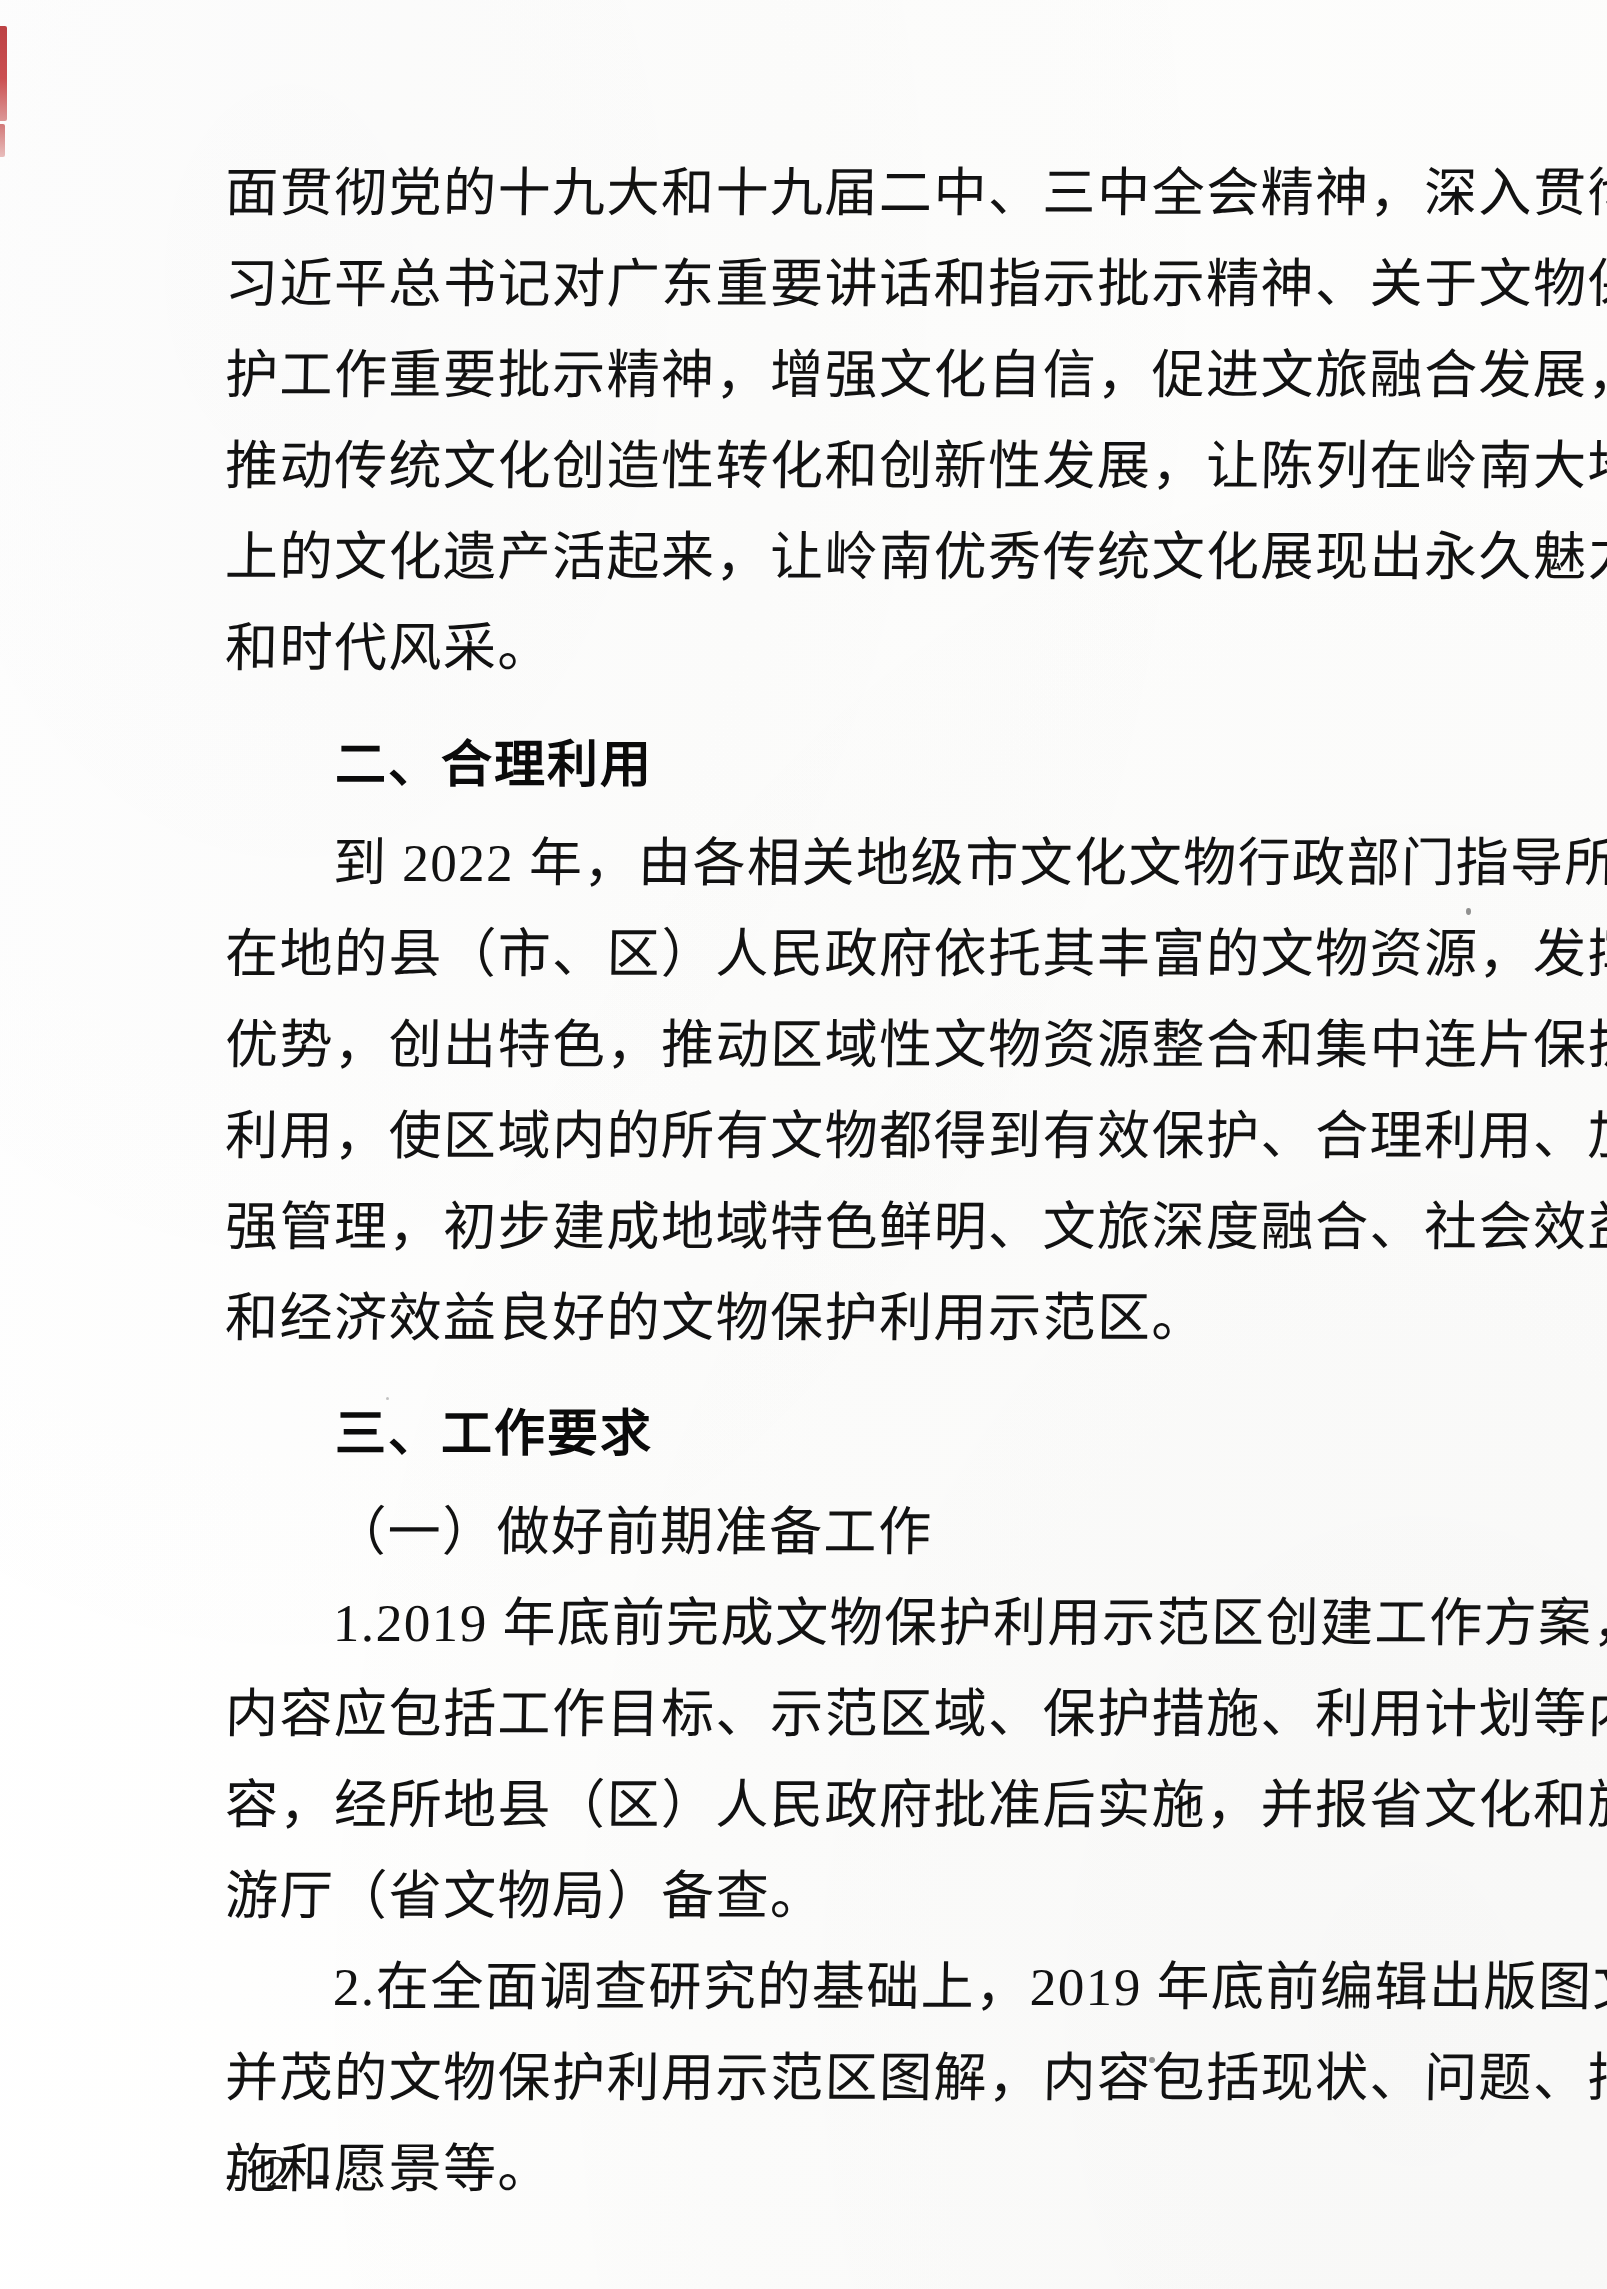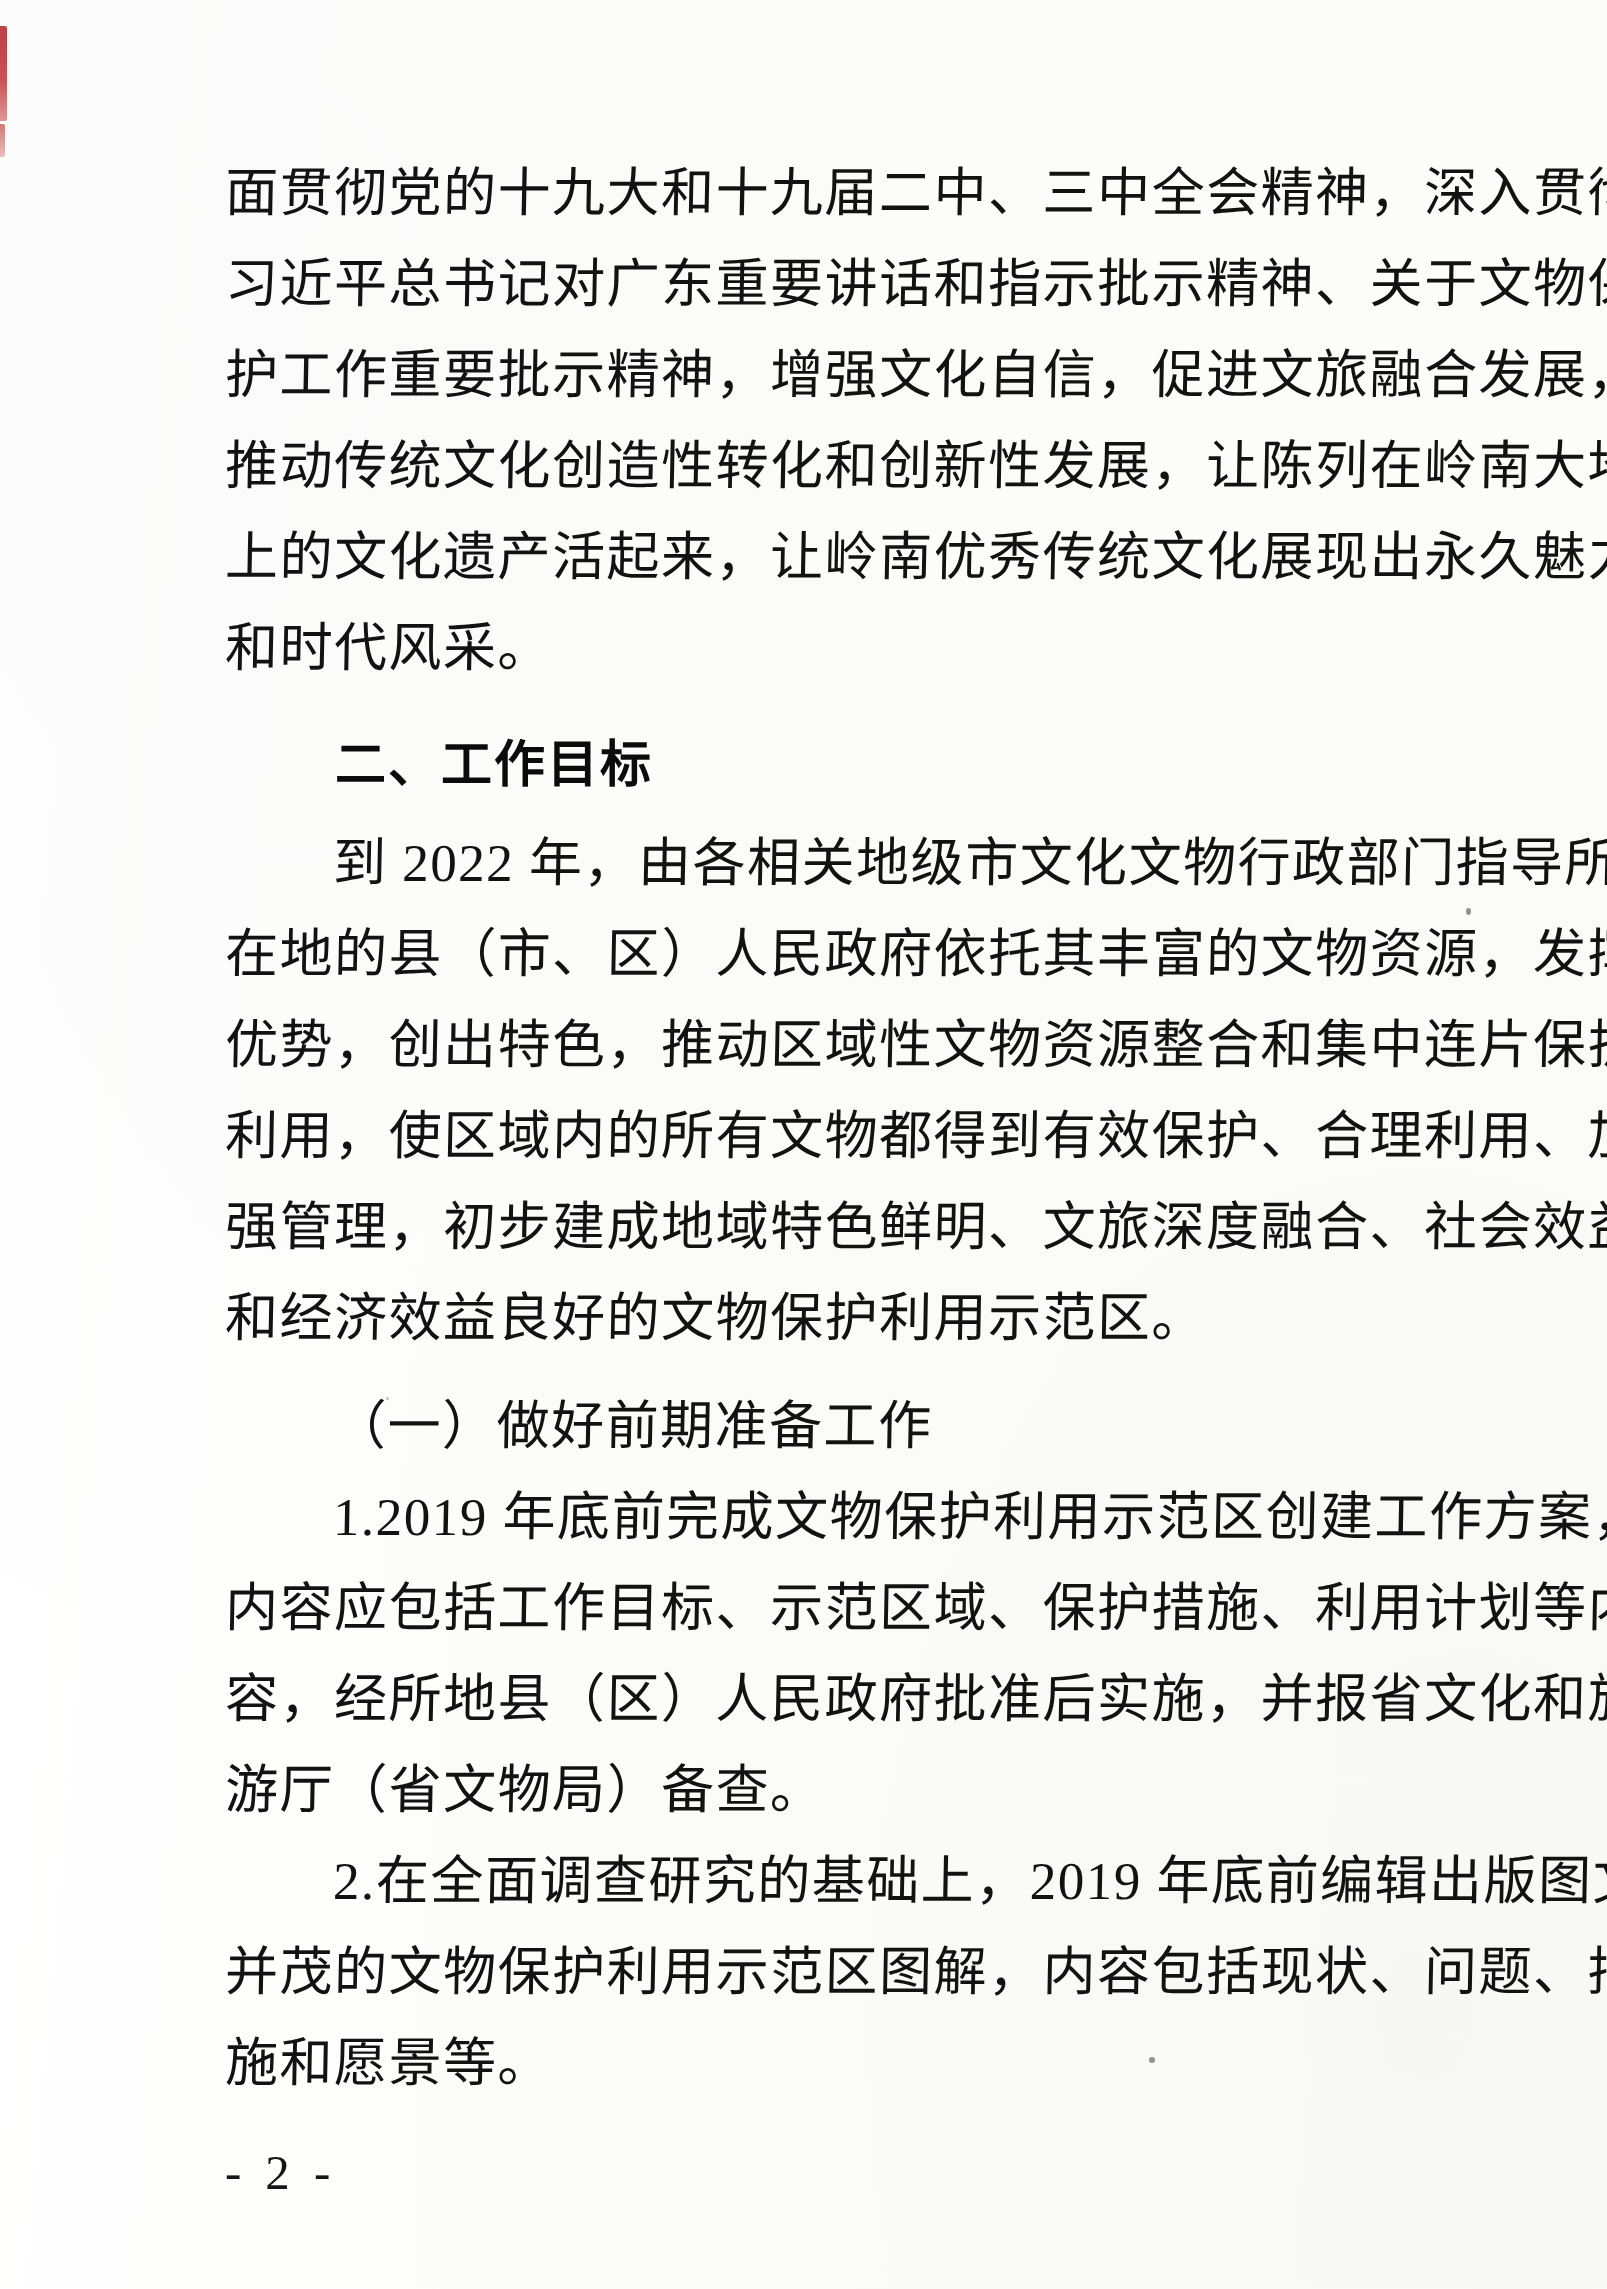--- a/index.html
+++ b/index.html
@@ -130,33 +130,34 @@
       <div class="line body-line">面贯彻党的十九大和十九届二中、三中全会精神，深入贯彻</div>
       <div class="line body-line">习近平总书记对广东重要讲话和指示批示精神、关于文物保</div>
       <div class="line body-line">护工作重要批示精神，增强文化自信，促进文旅融合发展，</div>
       <div class="line body-line">推动传统文化创造性转化和创新性发展，让陈列在岭南大地</div>
       <div class="line body-line">上的文化遗产活起来，让岭南优秀传统文化展现出永久魅力</div>
       <div class="line body-line">和时代风采。</div>
     </div>
 
     <div class="spacer-sm"></div>
 
-    <div class="heading">二、工作目标</div>
+    <div class="heading">二、合理利用</div>
 
     <div>
       <div class="line body-line indent">到 2022 年，由各相关地级市文化文物行政部门指导所</div>
       <div class="line body-line">在地的县（市、区）人民政府依托其丰富的文物资源，发挥</div>
       <div class="line body-line">优势，创出特色，推动区域性文物资源整合和集中连片保护</div>
       <div class="line body-line">利用，使区域内的所有文物都得到有效保护、合理利用、加</div>
       <div class="line body-line">强管理，初步建成地域特色鲜明、文旅深度融合、社会效益</div>
       <div class="line body-line">和经济效益良好的文物保护利用示范区。</div>
     </div>
 
     <div class="spacer-sm"></div>
 
+    <div class="heading">三、工作要求</div>
 
     <div class="line body-line indent">（一）做好前期准备工作</div>
 
     <div>
       <div class="line body-line indent">1.2019 年底前完成文物保护利用示范区创建工作方案，</div>
       <div class="line body-line">内容应包括工作目标、示范区域、保护措施、利用计划等内</div>
       <div class="line body-line">容，经所地县（区）人民政府批准后实施，并报省文化和旅</div>
       <div class="line body-line">游厅（省文物局）备查。</div>
     </div>
 

